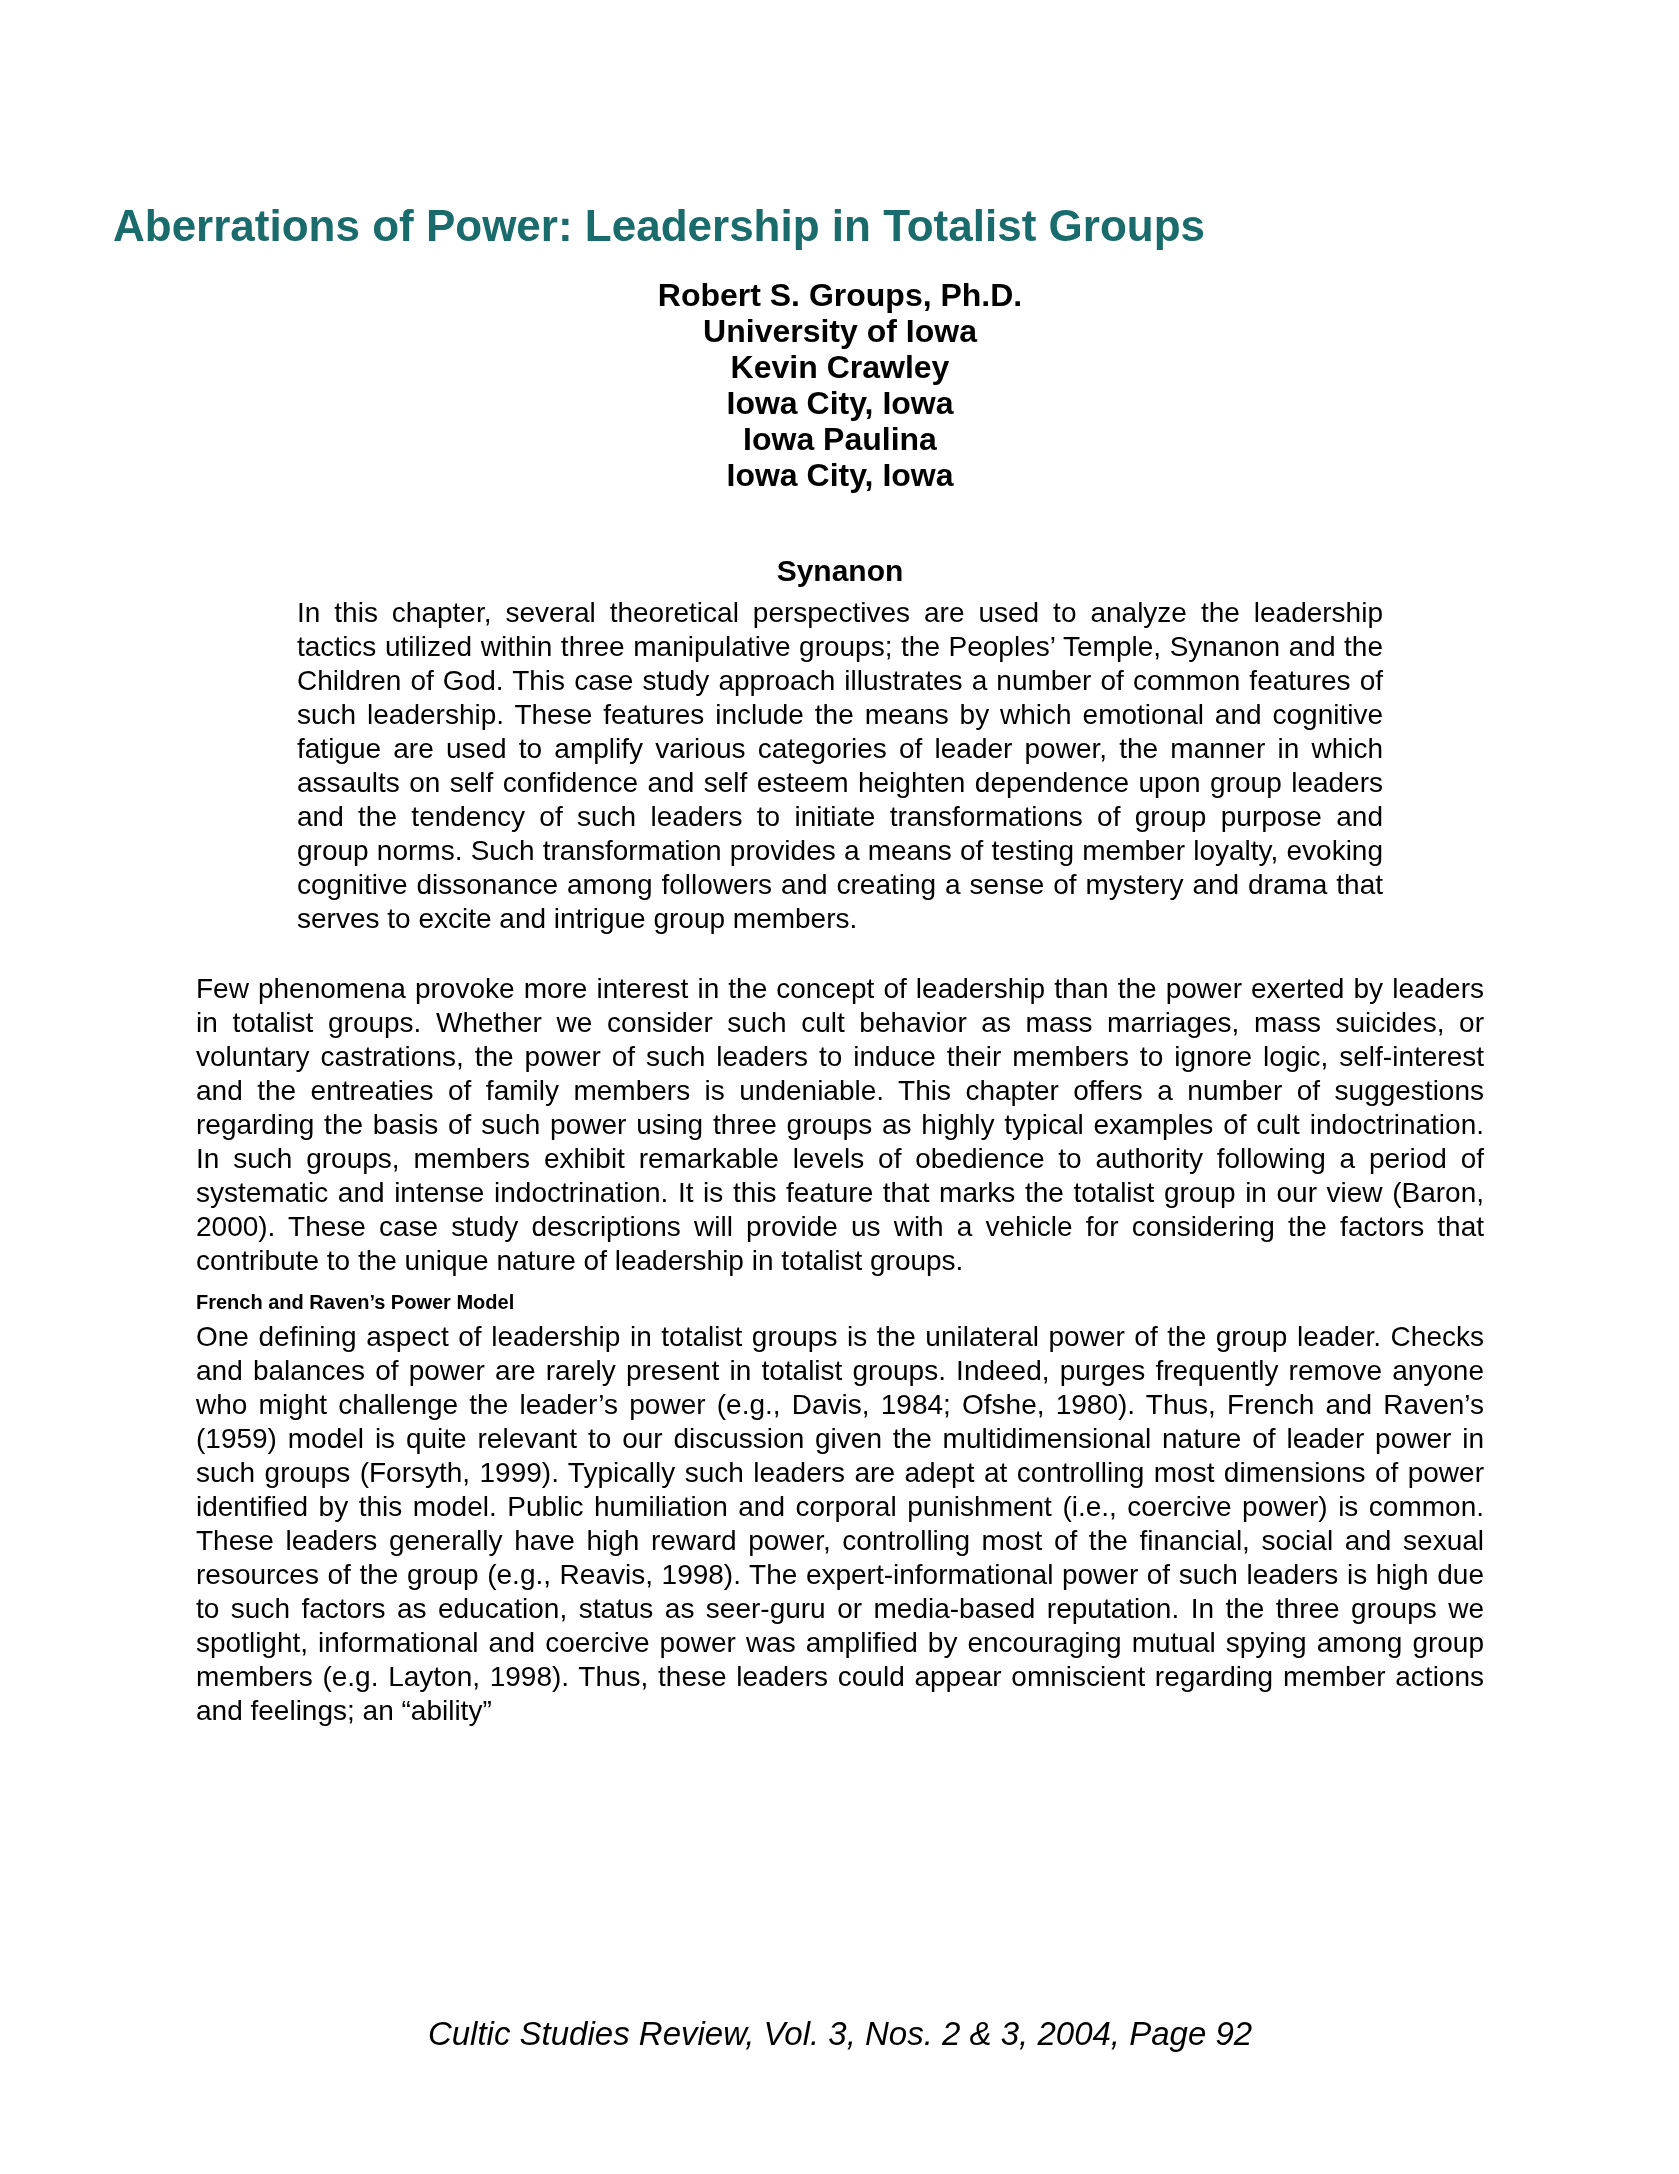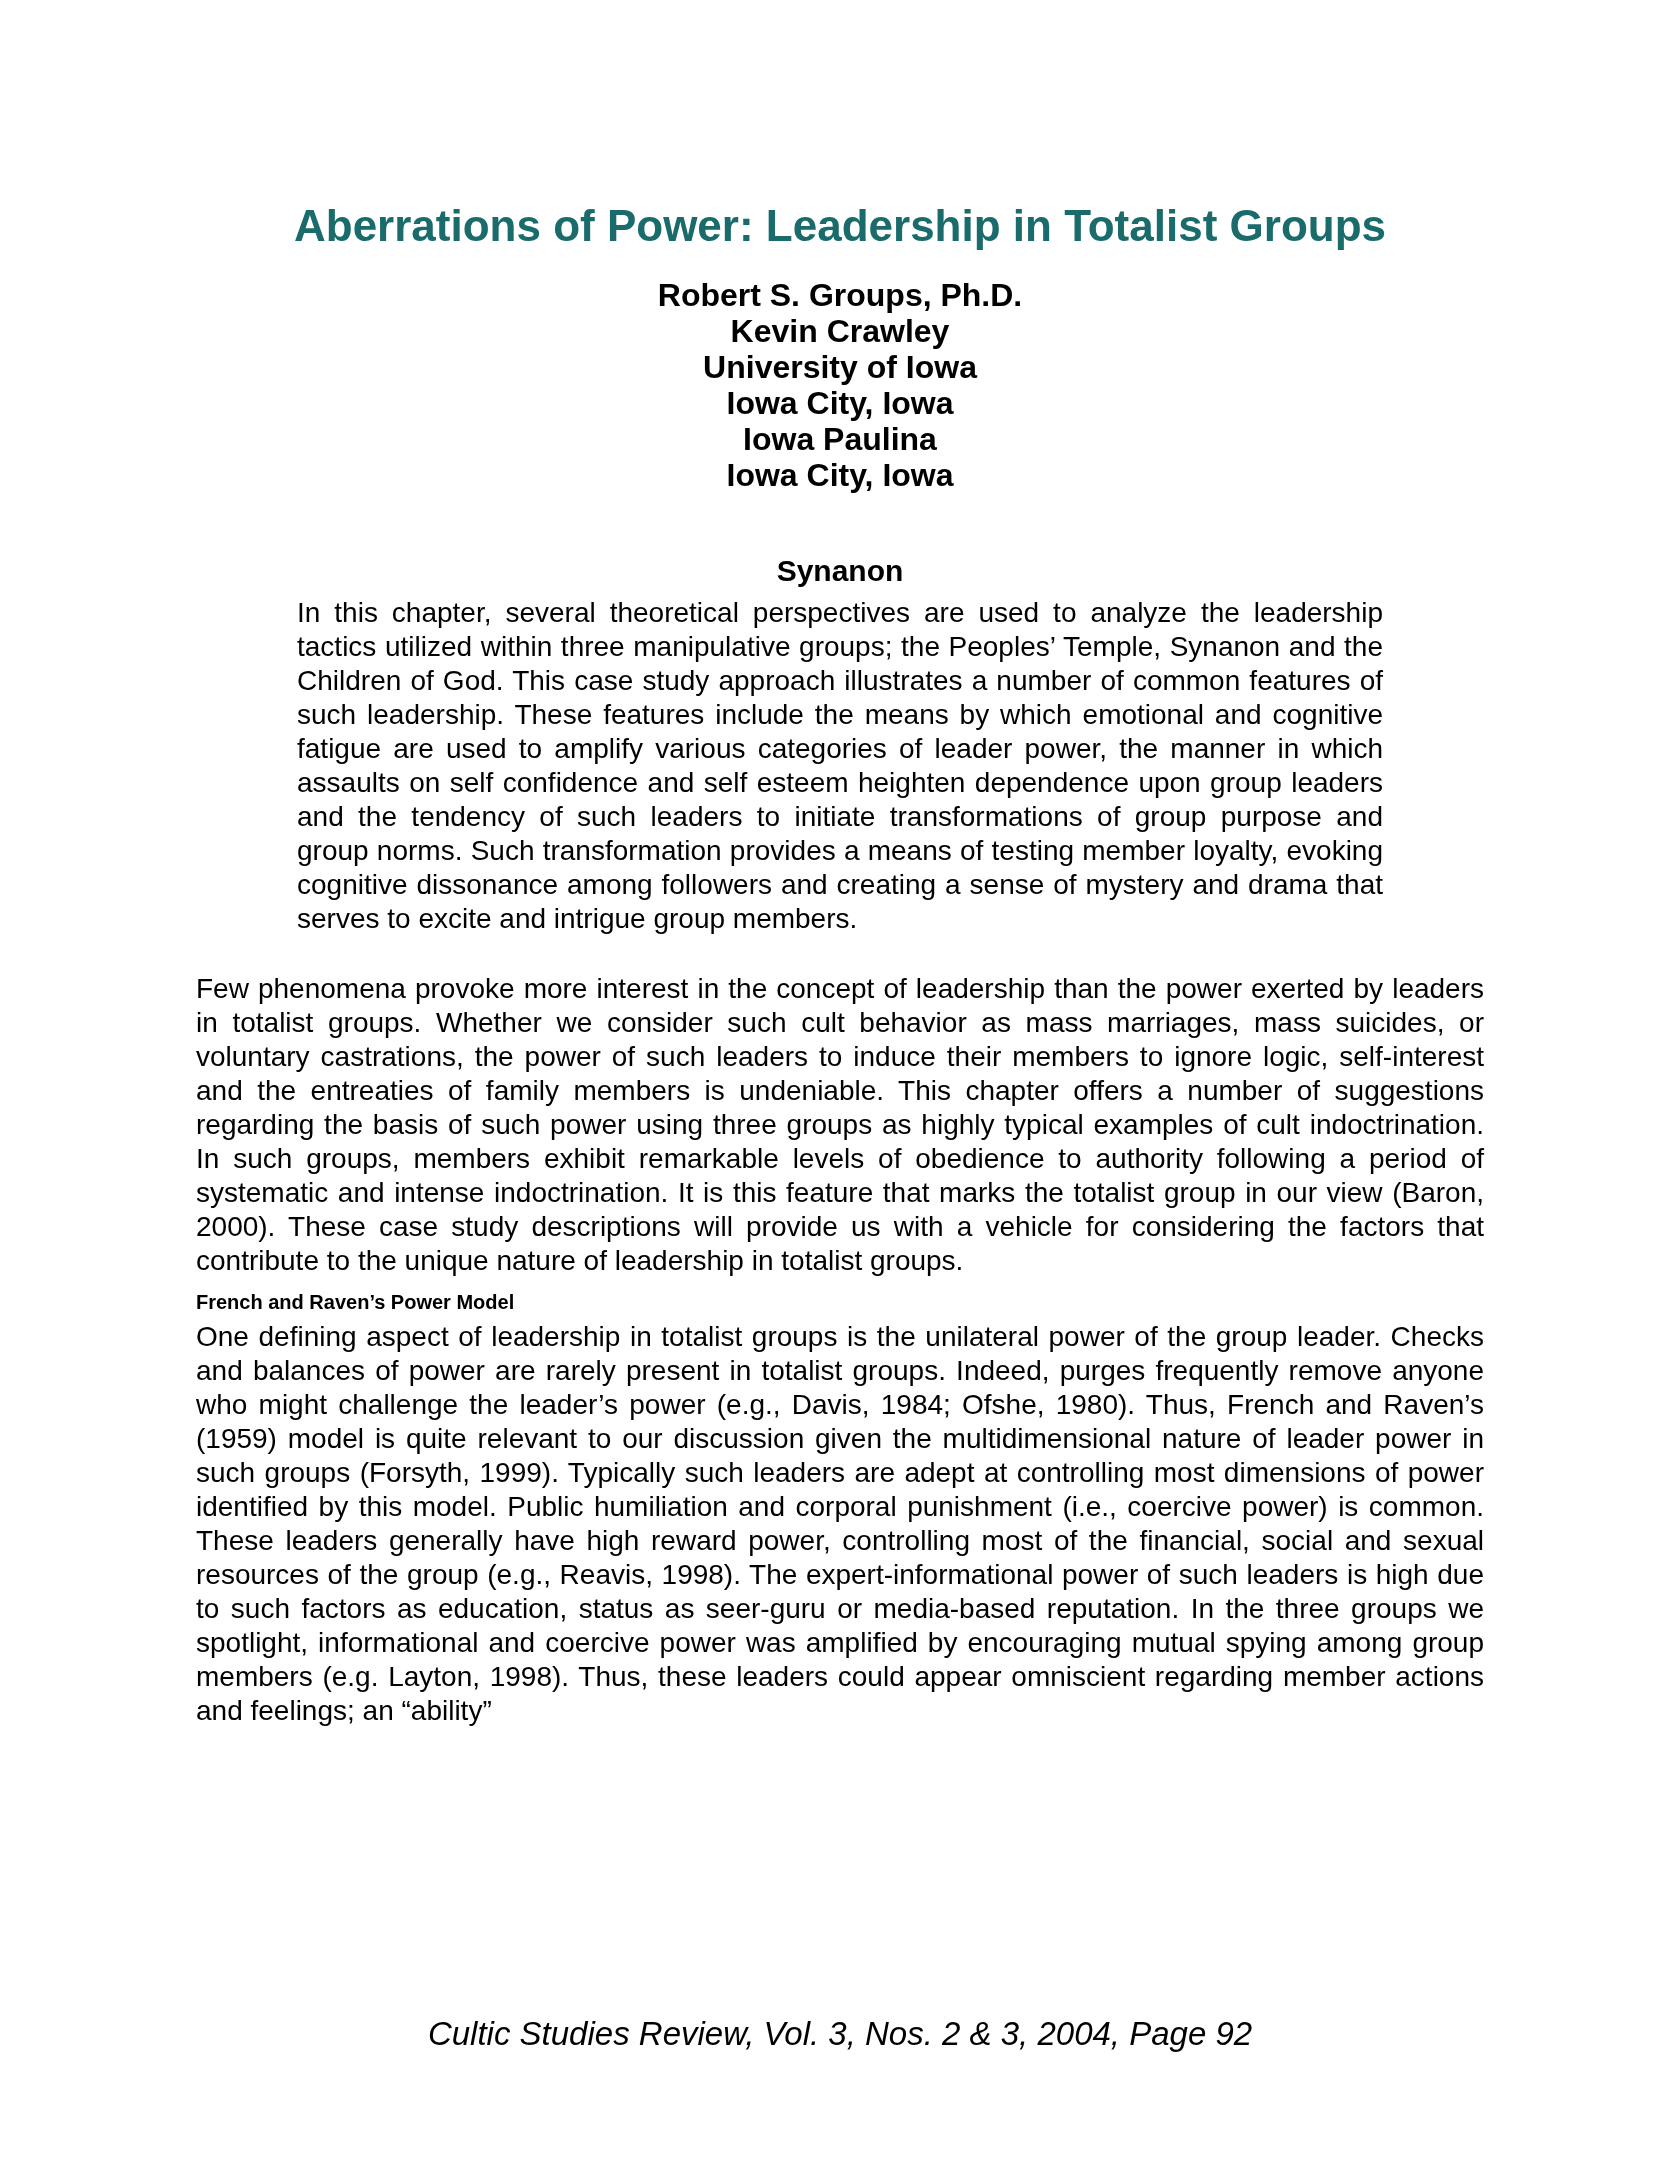--- a/index.html
+++ b/index.html
@@ -12,21 +12,20 @@
     font-family: "Liberation Sans", "DejaVu Sans", sans-serif;
     position: relative;
     overflow: hidden;
   }
   .page-title {
     padding-top: 200px;
     margin: 0 113px;
     font-size: 44px;
     font-weight: bold;
     line-height: 51px;
-    text-align: center;
   }
   .author-block {
     margin-top: 26px;
     font-size: 32px;
     font-weight: bold;
     line-height: 36px;
     text-align: center;
   }
   .abstract-heading {
     margin-top: 60px;
@@ -76,22 +75,22 @@
     text-align: center;
   }
 </style>
 </head>
 <body>
 
 <div class="page-title" style="color: rgb(26, 107, 107);">Aberrations of Power: Leadership in Totalist Groups</div>
 
 <div class="author-block">
   <div>Robert S. Groups, Ph.D.</div>
+  <div>University of Iowa</div>
   <div>Kevin Crawley</div>
-  <div>University of Iowa</div>
   <div>Iowa City, Iowa</div>
   <div>Iowa Paulina</div>
   <div>Iowa City, Iowa</div>
 </div>
 
 <div class="abstract-heading">Synanon</div>
 
 <div class="abstract-body">In this chapter, several theoretical perspectives are used to analyze the leadership tactics utilized within three manipulative groups; the Peoples’ Temple, Synanon and the Children of God.  This case study approach illustrates a number of common features of such leadership. These features include the means by which emotional and cognitive fatigue are used to amplify various categories of leader power, the manner in which assaults on self confidence and self esteem heighten dependence upon group leaders and the tendency of such leaders to initiate transformations of group purpose and group norms. Such transformation provides a means of testing member loyalty, evoking cognitive dissonance among followers and creating a sense of mystery and drama that serves to excite and intrigue group members.</div>
 
 <div class="content">

